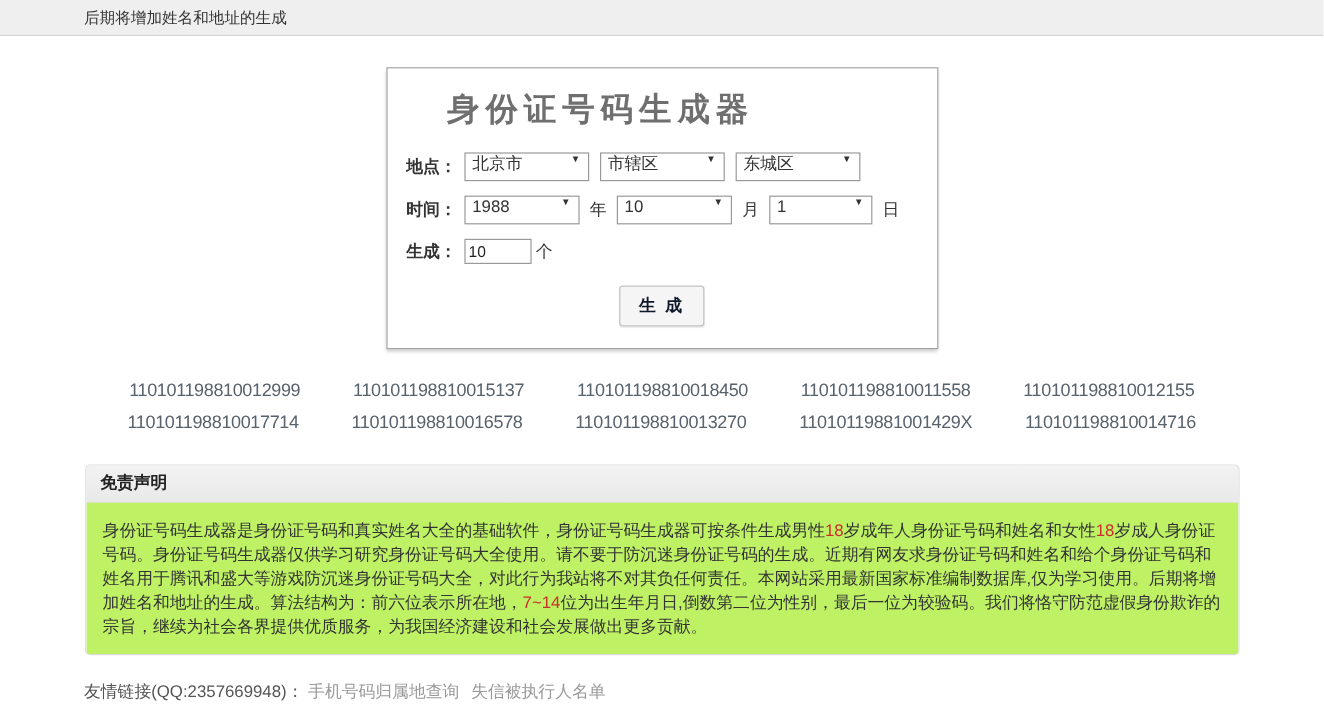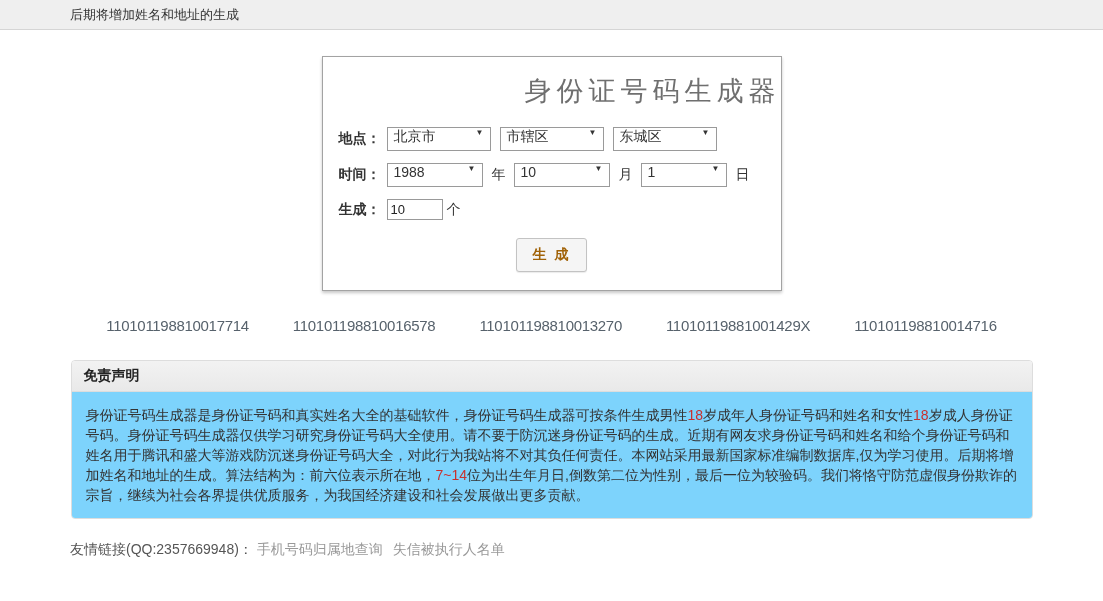--- a/index.html
+++ b/index.html
@@ -7,57 +7,57 @@
     font-family: "Liberation Sans", sans-serif; }
 
   
   .topbar { height: 30px; background: #efefef; border-bottom: 1px solid #d5d5d5;
     line-height: 29px; padding-left: 70px; font-size: 13px; color: #333; }
 
   
   .gen-panel { width: 460px; margin: 26px auto 0; background: #fff;
     border: 1px solid #a3a3a3; box-shadow: 0 2px 3px rgba(0,0,0,0.22);
     padding: 16px 0 18px 0; }
-  .gen-title { font-family: "Liberation Serif", "DejaVu Serif", serif; font-weight: normal;
+  .gen-title { font-family: "Liberation Serif", "DejaVu Serif", serif; font-weight: bold;
     font-size: 27px; color: #6f6f6f; letter-spacing: 5px; padding-left: 50px;
-    margin-bottom: 18px; text-align: right; }
+    margin-bottom: 18px; }
   .form-row { display: flex; align-items: center; padding-left: 16px;
     margin-bottom: 12px; font-size: 14px; color: #333; }
   .form-label { font-weight: bold; color: #333; margin-right: 6px; white-space: nowrap; }
   .fake-select { display: inline-flex; justify-content: space-between; 
     height: 24px; border: 1px solid #9a9a9a; background: #fff; padding: 0 6px;
     font-size: 14px; color: #333; cursor: default; margin-right: 9px; }
   .fake-select .arrow { font-size: 8px; color: #333; margin-left: 4px; }
   .sel-w1 { width: 104px; }
   .sel-w2 { width: 96px; }
   .sel-w3 { width: 86px; }
   .date-suffix { margin: 0 8px 0 0; color: #333; }
   .radio-group { display: flex; align-items: center; color: #555; }
   .radio-group input { margin: 0 2px 0 0; }
   .radio-group label { margin-right: 10px; color: #555; }
   .count-input { width: 56px; height: 21px; border: 1px solid #999; font-size: 13px;
     padding-left: 3px; color: #222; margin-right: 4px; }
   .btn-row { text-align: center; margin-top: 18px; }
   .gen-btn { display: inline-block; background: #f5f5f5; border: 1px solid #c3c3c3;
     border-radius: 3px; padding: 7px 16px; font-size: 14px; font-weight: bold;
-    color: #a16207; letter-spacing: 2px; cursor: pointer; box-shadow: 0 1px 1px rgba(0,0,0,0.08); }
+    color: #0f172a; letter-spacing: 2px; cursor: pointer; box-shadow: 0 1px 1px rgba(0,0,0,0.08); }
 
   
   .results { margin-top: 26px; }
   .result-row { display: flex; justify-content: center; gap: 44px; font-size: 15px;
     color: #57626c; margin-bottom: 10px; letter-spacing: -0.3px; }
 
   
   .disclaimer { width: 962px; margin: 26px auto 0; border: 1px solid #ddd;
     border-radius: 4px; overflow: hidden; }
   .disclaimer-head { background: linear-gradient(#f2f2f2, #e9e9e9);
     border-bottom: 1px solid #ddd; padding: 6px 12px; font-size: 14px;
     font-weight: bold; color: #222; }
   .disclaimer-body { padding: 13px 14px; font-size: 14px; line-height: 20px;
-    color: #333; background: #7dd3fc; }
+    color: #333; background: #bef264; }
 
   
   .footer { margin: 22px 0 0 70px; font-size: 14px; color: #555; }
   .footer a { color: #999; text-decoration: none; margin-right: 6px; cursor: pointer; }
 </style>
 </head>
 <body>
 
 <div class="topbar">
   <span>后期将增加姓名和地址的生成</span>
@@ -108,20 +108,27 @@
     <span>个</span>
   </div>
 
   <div class="btn-row">
     <span class="gen-btn">生 成</span>
   </div>
 </div>
 
 <div class="results">
   <div class="result-row">
+    <span>110101198810012999</span>
+    <span>110101198810015137</span>
+    <span>110101198810018450</span>
+    <span>110101198810011558</span>
+    <span>110101198810012155</span>
+  </div>
+  <div class="result-row">
     <span>110101198810017714</span>
     <span>110101198810016578</span>
     <span>110101198810013270</span>
     <span>11010119881001429X</span>
     <span>110101198810014716</span>
   </div>
 </div>
 
 <div class="disclaimer">
   <div class="disclaimer-head">免责声明</div>

